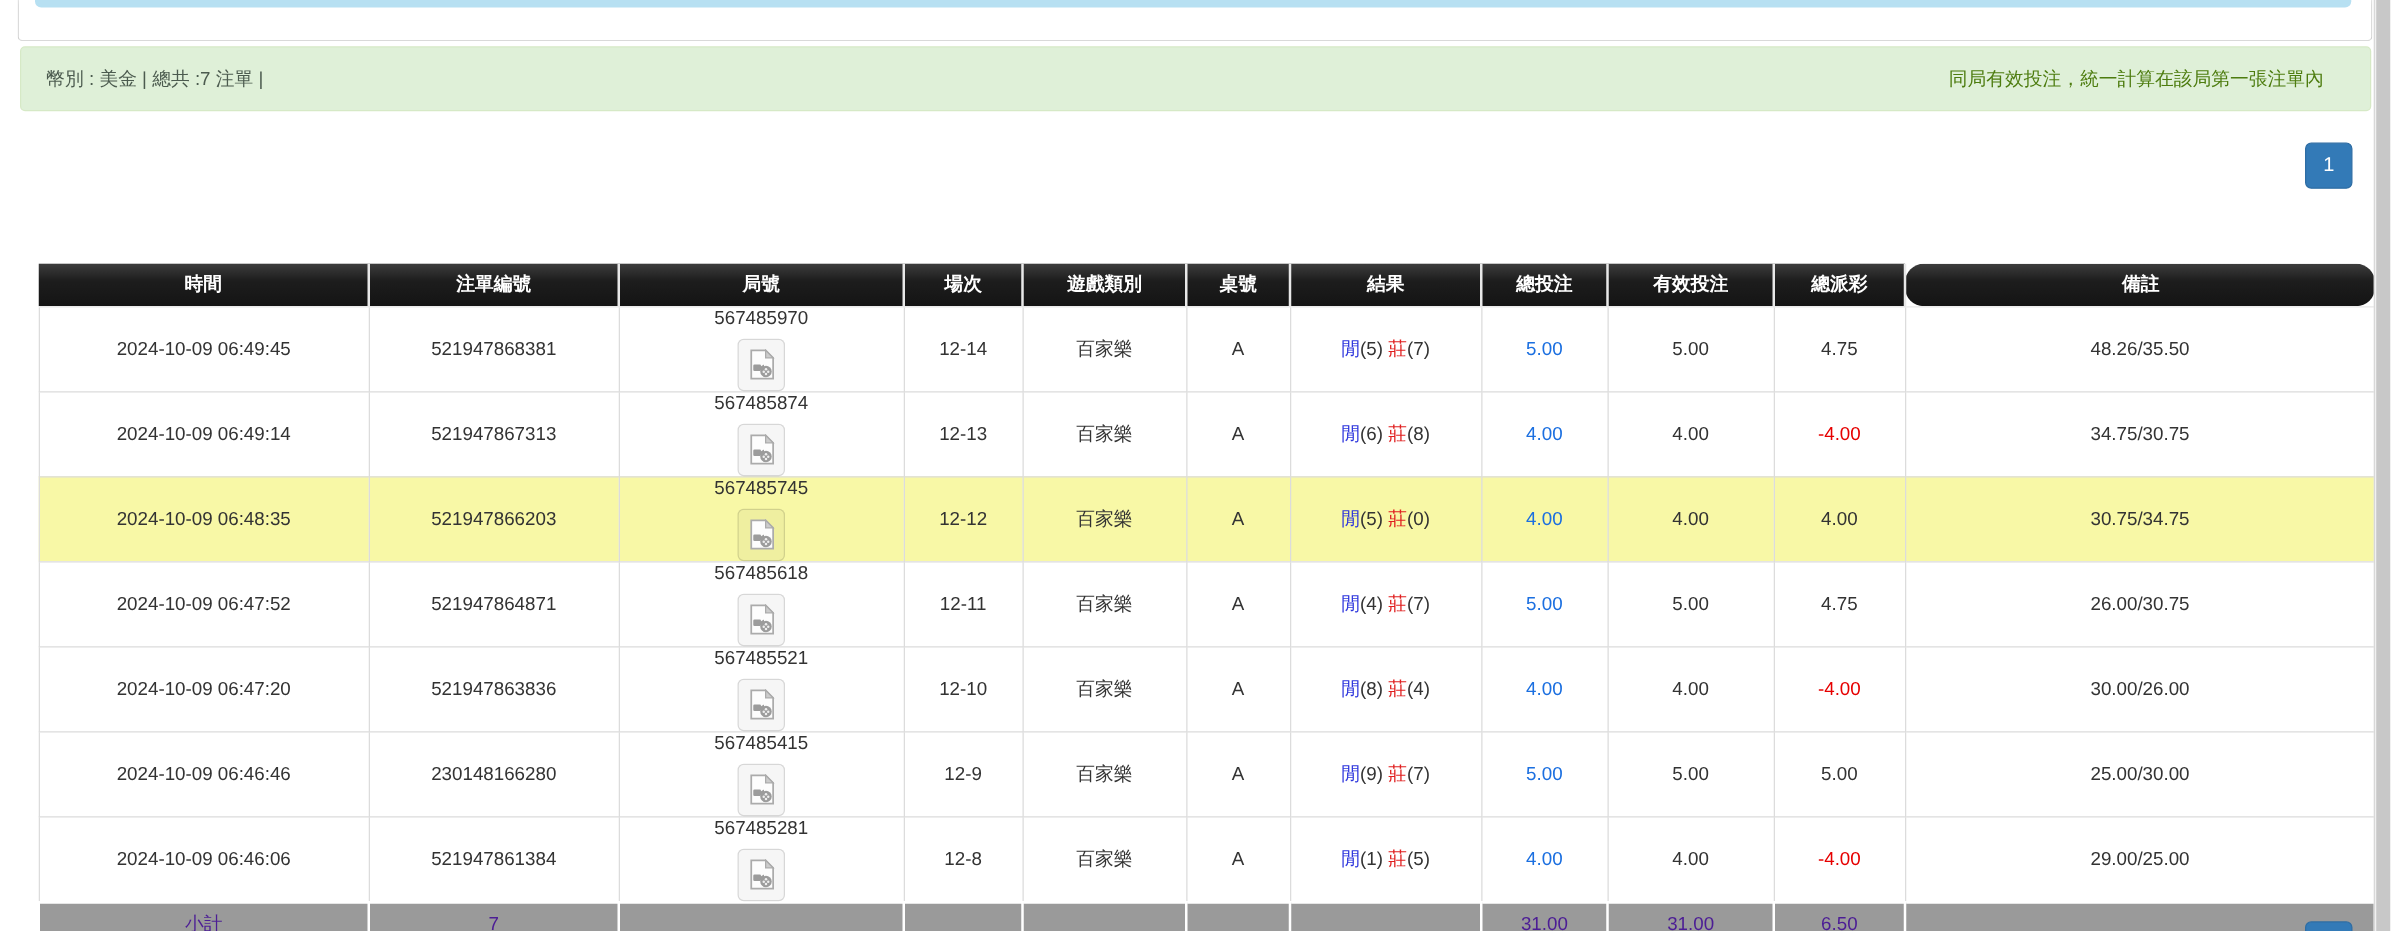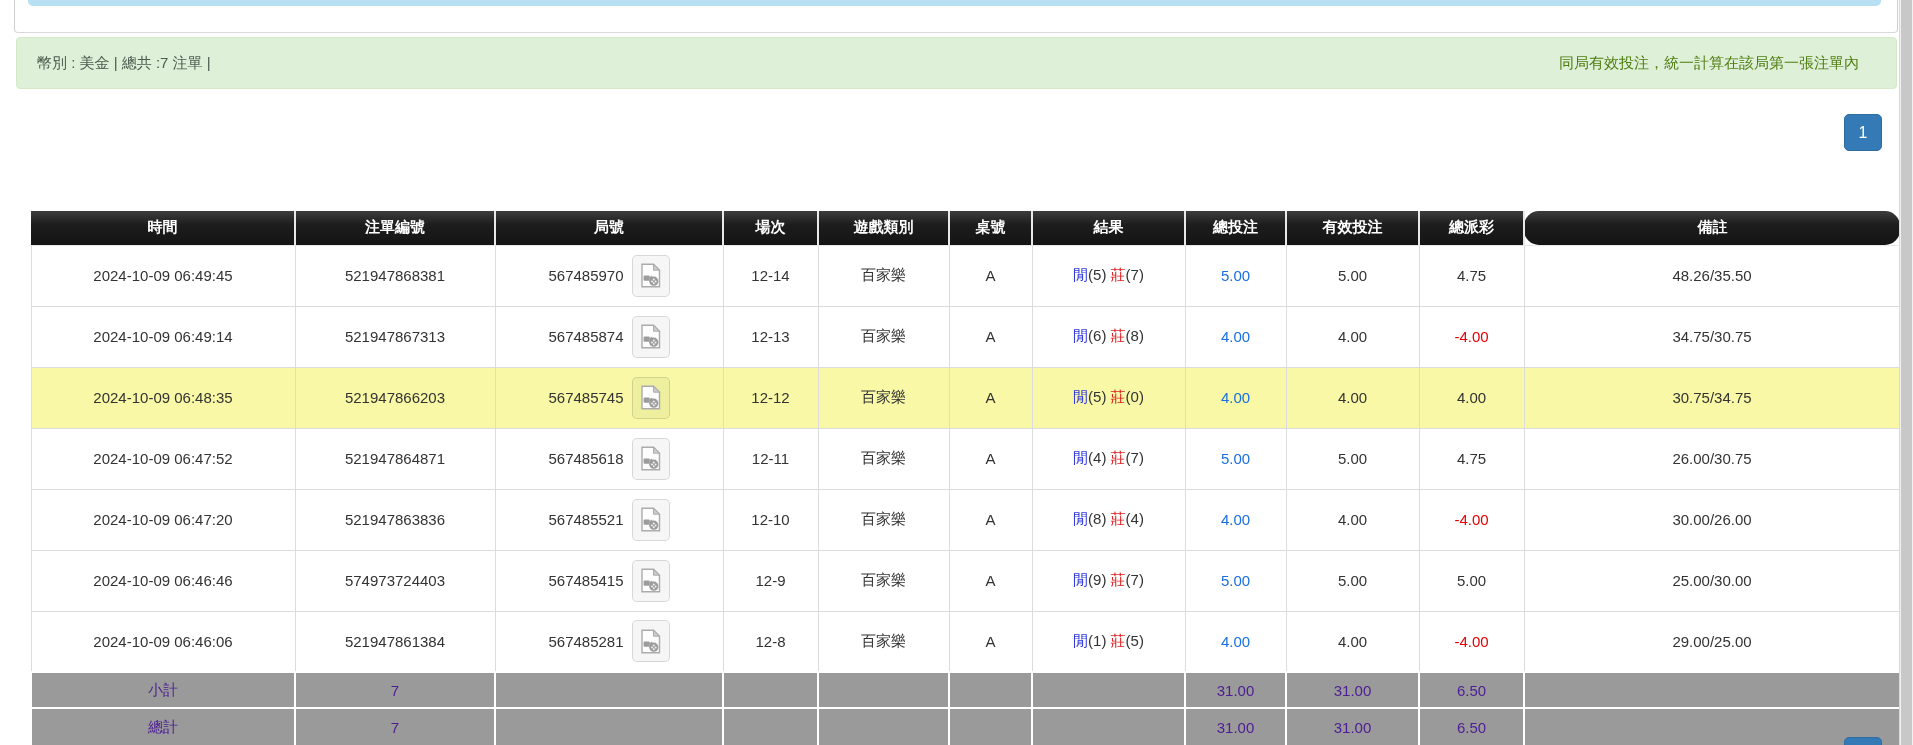--- a/index.html
+++ b/index.html
@@ -52,21 +52,21 @@
     background: linear-gradient(180deg, #3d3d3d 0%, #1d1d1d 40%, #141414 100%);
     color: #fff; font-weight: bold; font-size: 15px;
     border-right: 2px solid #e8e8e8; border-bottom: 1px solid #e8e8e8;
   }
   table.records th:last-child { border-right: none; border-radius: 15px; }
   table.records td {
     height: 61px; text-align: center; vertical-align: middle;
     border: 1px solid #dcdcdc; background: #fff;
   }
   tr.hl td { background: #f8f8a6; }
-  td .round-wrap { display: flex; align-items: center; justify-content: center; gap: 8px; }
+  td .round-wrap { display: flex; align-items: center; justify-content: space-between; gap: 8px; flex-direction: column; }
   .video-btn {
     width: 38px; height: 42px; border-radius: 5px;
     border: 1px solid rgba(0,0,0,0.13);
     background: rgba(0,0,0,0.035);
     display: inline-flex; align-items: center; justify-content: center;
     cursor: pointer;
   }
   .res-player { color: #2d35dd; }
   .res-banker { color: #e02020; }
   .res-num { color: #333; }
@@ -276,21 +276,21 @@
         <td>百家樂</td>
         <td>A</td>
         <td><span class="res-player">閒</span><span class="res-num">(8)</span> <span class="res-banker">莊</span><span class="res-num">(4)</span></td>
         <td><span class="bet-link">4.00</span></td>
         <td>4.00</td>
         <td class="neg">-4.00</td>
         <td>30.00/26.00</td>
       </tr>
       <tr>
         <td>2024-10-09 06:46:46</td>
-        <td>574973724403</td>
+        <td>230148166280</td>
         <td>
           <div class="round-wrap">
             <span>567485415</span>
             <span class="video-btn">
               <svg width="21" height="25" viewBox="0 0 21 25">
                 <path d="M2 1.2 h11.5 l6 6 v16.6 h-17.5 z" fill="#fdfdfd" stroke="#ababab" stroke-width="1.4"></path>
                 <path d="M13.5 1.2 l6 6 h-6 z" fill="#cccccc" stroke="#ababab" stroke-width="1"></path>
                 <rect x="3.6" y="12.6" width="6.2" height="5.2" rx="1" fill="#9c9c9c"></rect>
                 <path d="M9.8 14 l2.4 -1.4 v5.2 l-2.4 -1.4 z" fill="#9c9c9c"></path>
                 <circle cx="13.8" cy="18.2" r="4.6" fill="#9c9c9c"></circle>

